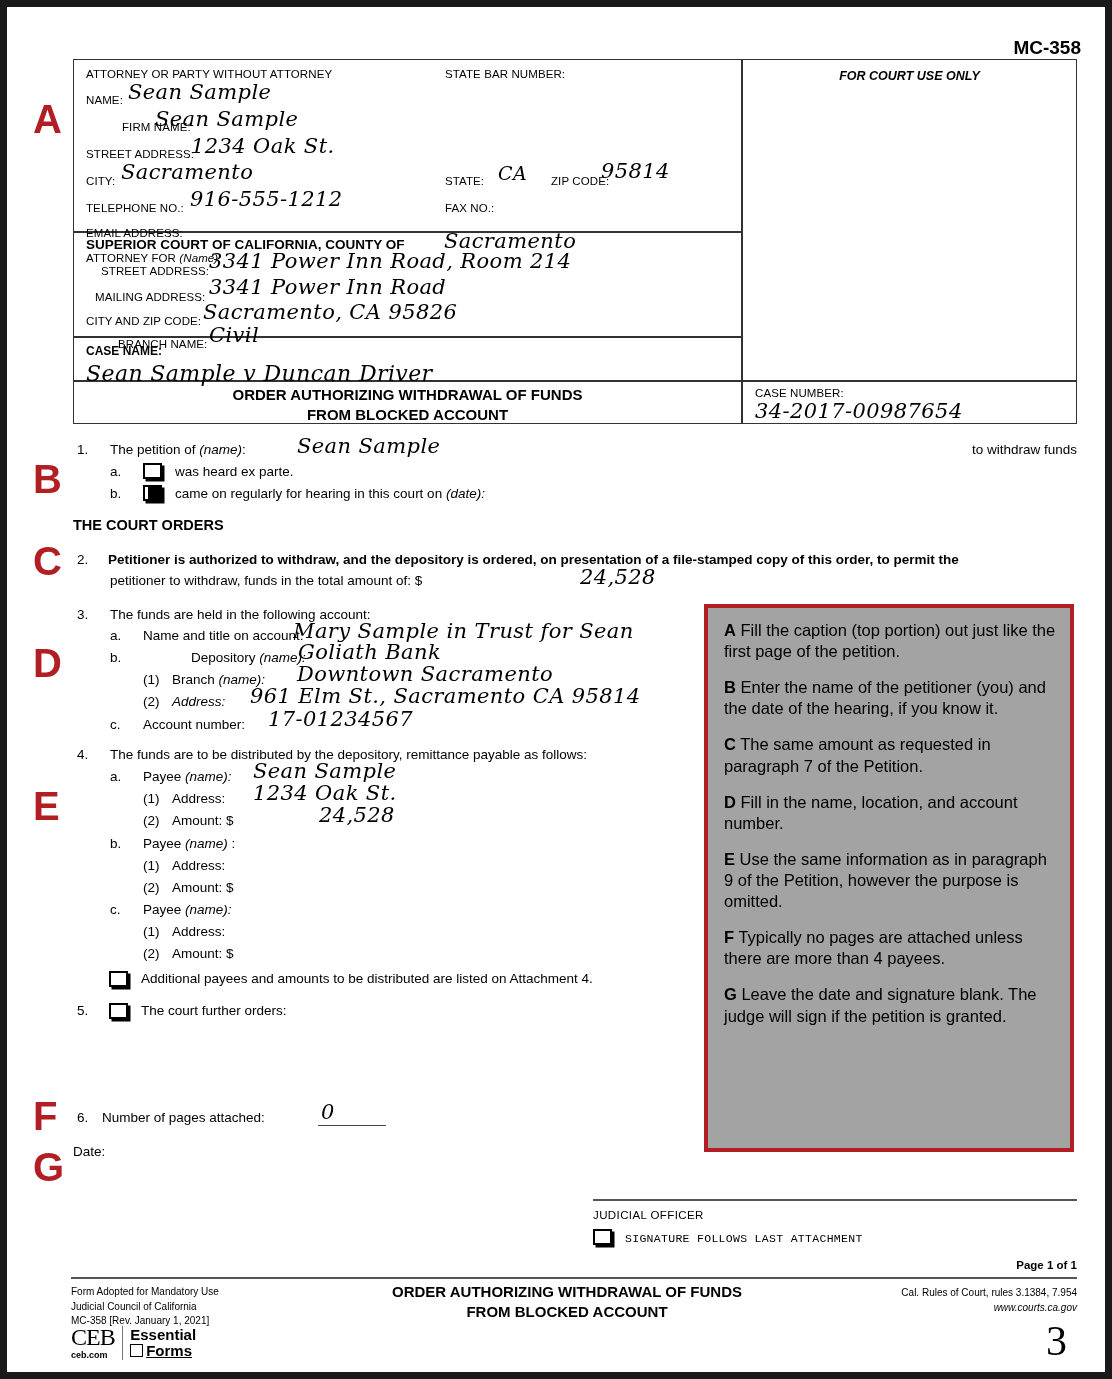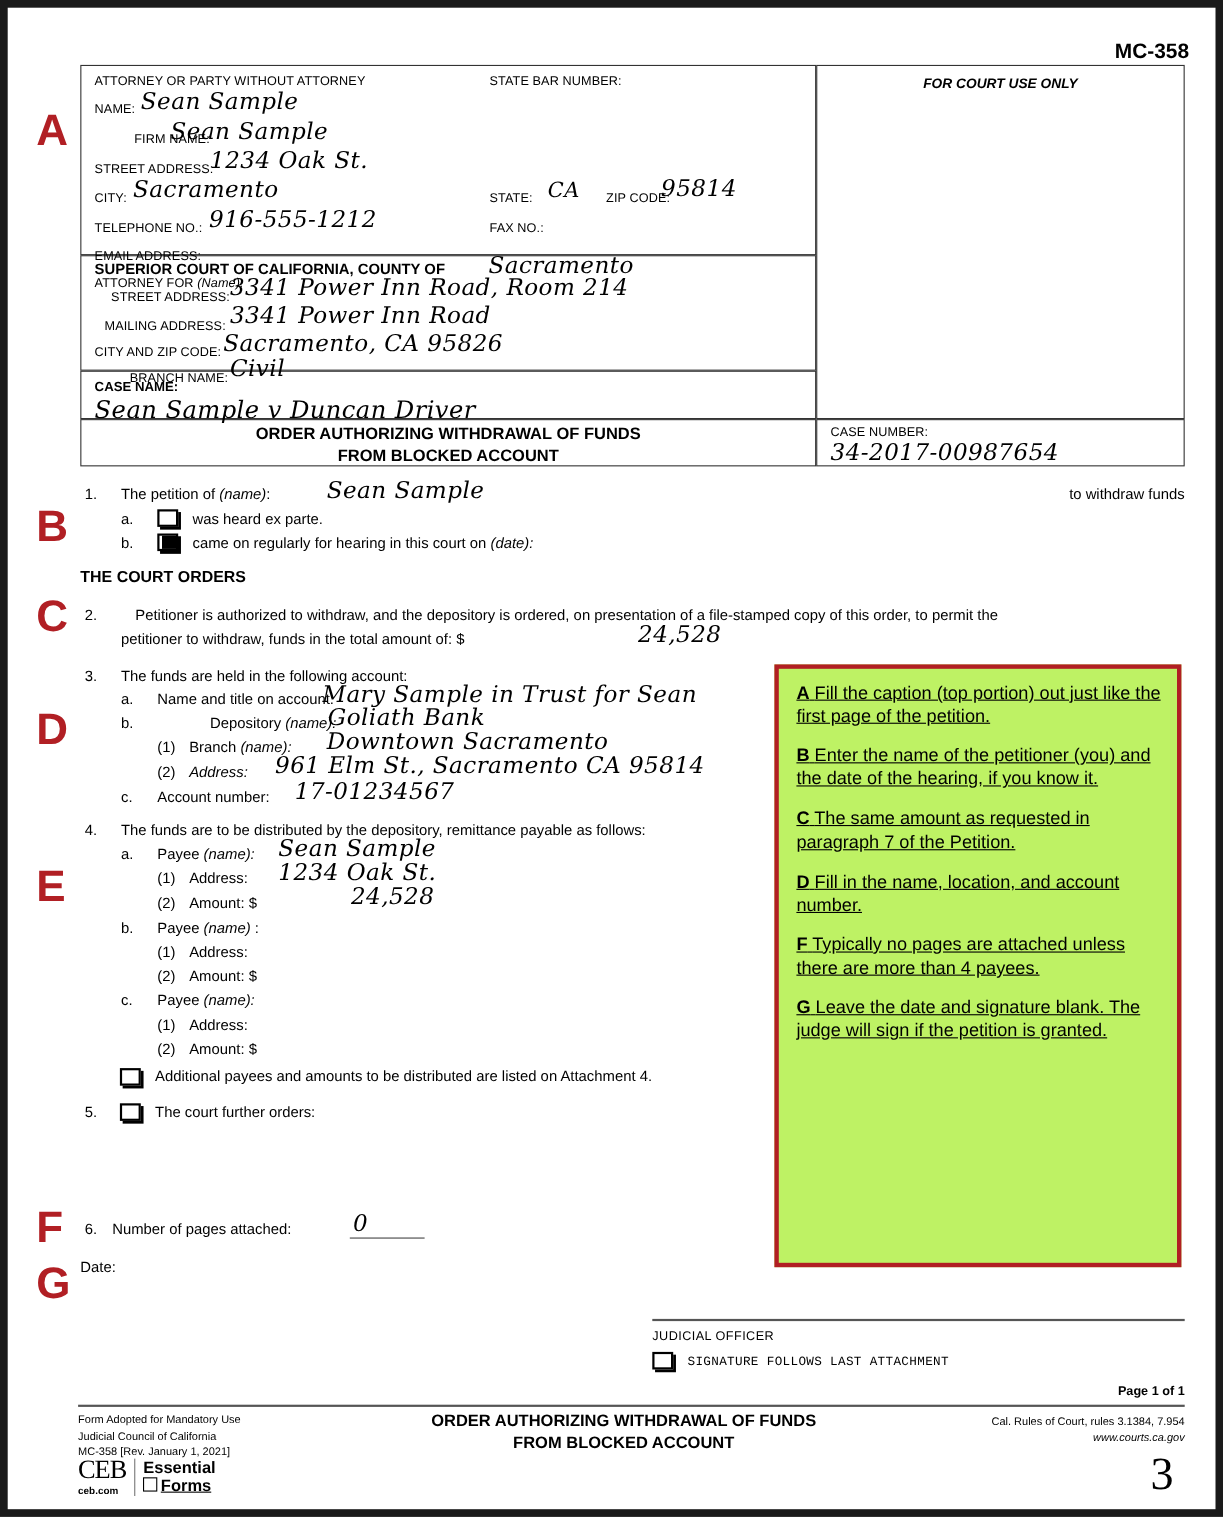--- a/index.html
+++ b/index.html
@@ -39,23 +39,22 @@
   .cbox{
     position:absolute;width:19px;height:16px;box-sizing:border-box;
     border:2.4px solid #000;background:#fff;
     box-shadow:2.5px 2.5px 0 0 #000;
   }
   .cbox.checked{background:linear-gradient(to right,#fff 0 18%,#000 18% 100%);}
 
   
   #callout{
     position:absolute;left:697px;top:597px;width:370px;height:548px;
-    border:4px solid #b11f24;background:#bef264;box-sizing:border-box;
+    border:4px solid #b11f24;background:#a3a3a3;box-sizing:border-box;
     padding:12px 14px 8px 16px;
-    text-decoration:underline;
   }
   #callout p{margin:0 0 15px 0;font-size:16.5px;line-height:1.28;}
   #callout p:last-child{margin-bottom:0;}
   #callout b{font-weight:bold;}
 
   
   .rule{position:absolute;background:#555;height:1.6px;}
   .ctr{text-align:center;}
 
   
@@ -165,21 +164,21 @@
   <div class="abs body-txt" style="left:103px;top:479px;">b.</div>
   <div class="cbox checked" style="left:136px;top:478px;"></div>
   <div class="abs body-txt" style="left:168px;top:479px;">
     <span>came on regularly for hearing in this court on</span>
     <span class="lbl-it">(date):</span>
   </div>
 
   <div class="abs bold" style="left:66px;top:510px;font-size:14.5px;">THE COURT ORDERS</div>
 
   <div class="abs body-txt" style="left:70px;top:545px;">2.</div>
-  <div class="abs body-txt" style="left:116px;top:545px;">Petitioner is authorized to withdraw, and the depository is ordered, on presentation of a file-stamped copy of this order, to permit the</div>
+  <div class="abs body-txt" style="left:101px;top:545px;font-weight:bold;">Petitioner is authorized to withdraw, and the depository is ordered, on presentation of a file-stamped copy of this order, to permit the</div>
   <div class="abs body-txt" style="left:103px;top:566px;">petitioner to withdraw, funds in the total amount of: $</div>
   <div class="abs hand" style="left:573px;top:558px;">24,528</div>
 
   <div class="abs body-txt" style="left:70px;top:600px;">3.</div>
   <div class="abs body-txt" style="left:103px;top:600px;">The funds are held in the following account:</div>
 
   <div class="abs body-txt" style="left:103px;top:621px;">a.</div>
   <div class="abs body-txt" style="left:136px;top:621px;">Name and title on account:</div>
   <div class="abs hand" style="left:286px;top:612px;clip-path:inset(0 0 0 0);">Mary Sample in Trust for Sean</div>
 
@@ -292,18 +291,19 @@
     </div>
   </div>
 
   <div class="abs" style="right:52px;top:1310px;font-size:42px;font-family:'Liberation Serif',serif;">3</div>
 
   <div id="callout">
     <p><b>A</b> <span>Fill the caption (top portion) out just like the first page of the petition.</span></p>
     <p><b>B</b> <span>Enter the name of the petitioner (you) and the date of the hearing, if you know it.</span></p>
     <p><b>C</b> <span>The same amount as requested in paragraph 7 of the Petition.</span></p>
     <p><b>D</b> <span>Fill in the name, location, and account number.</span></p>
+    <p><b>E</b> <span>Use the same information as in paragraph 9 of the Petition, however the purpose is omitted.</span></p>
     <p><b>F</b> <span>Typically no pages are attached unless there are more than 4 payees.</span></p>
     <p><b>G</b> <span>Leave the date and signature blank. The judge will sign if the petition is granted.</span></p>
   </div>
 
 </div>
 </div>
 
 </body></html>

